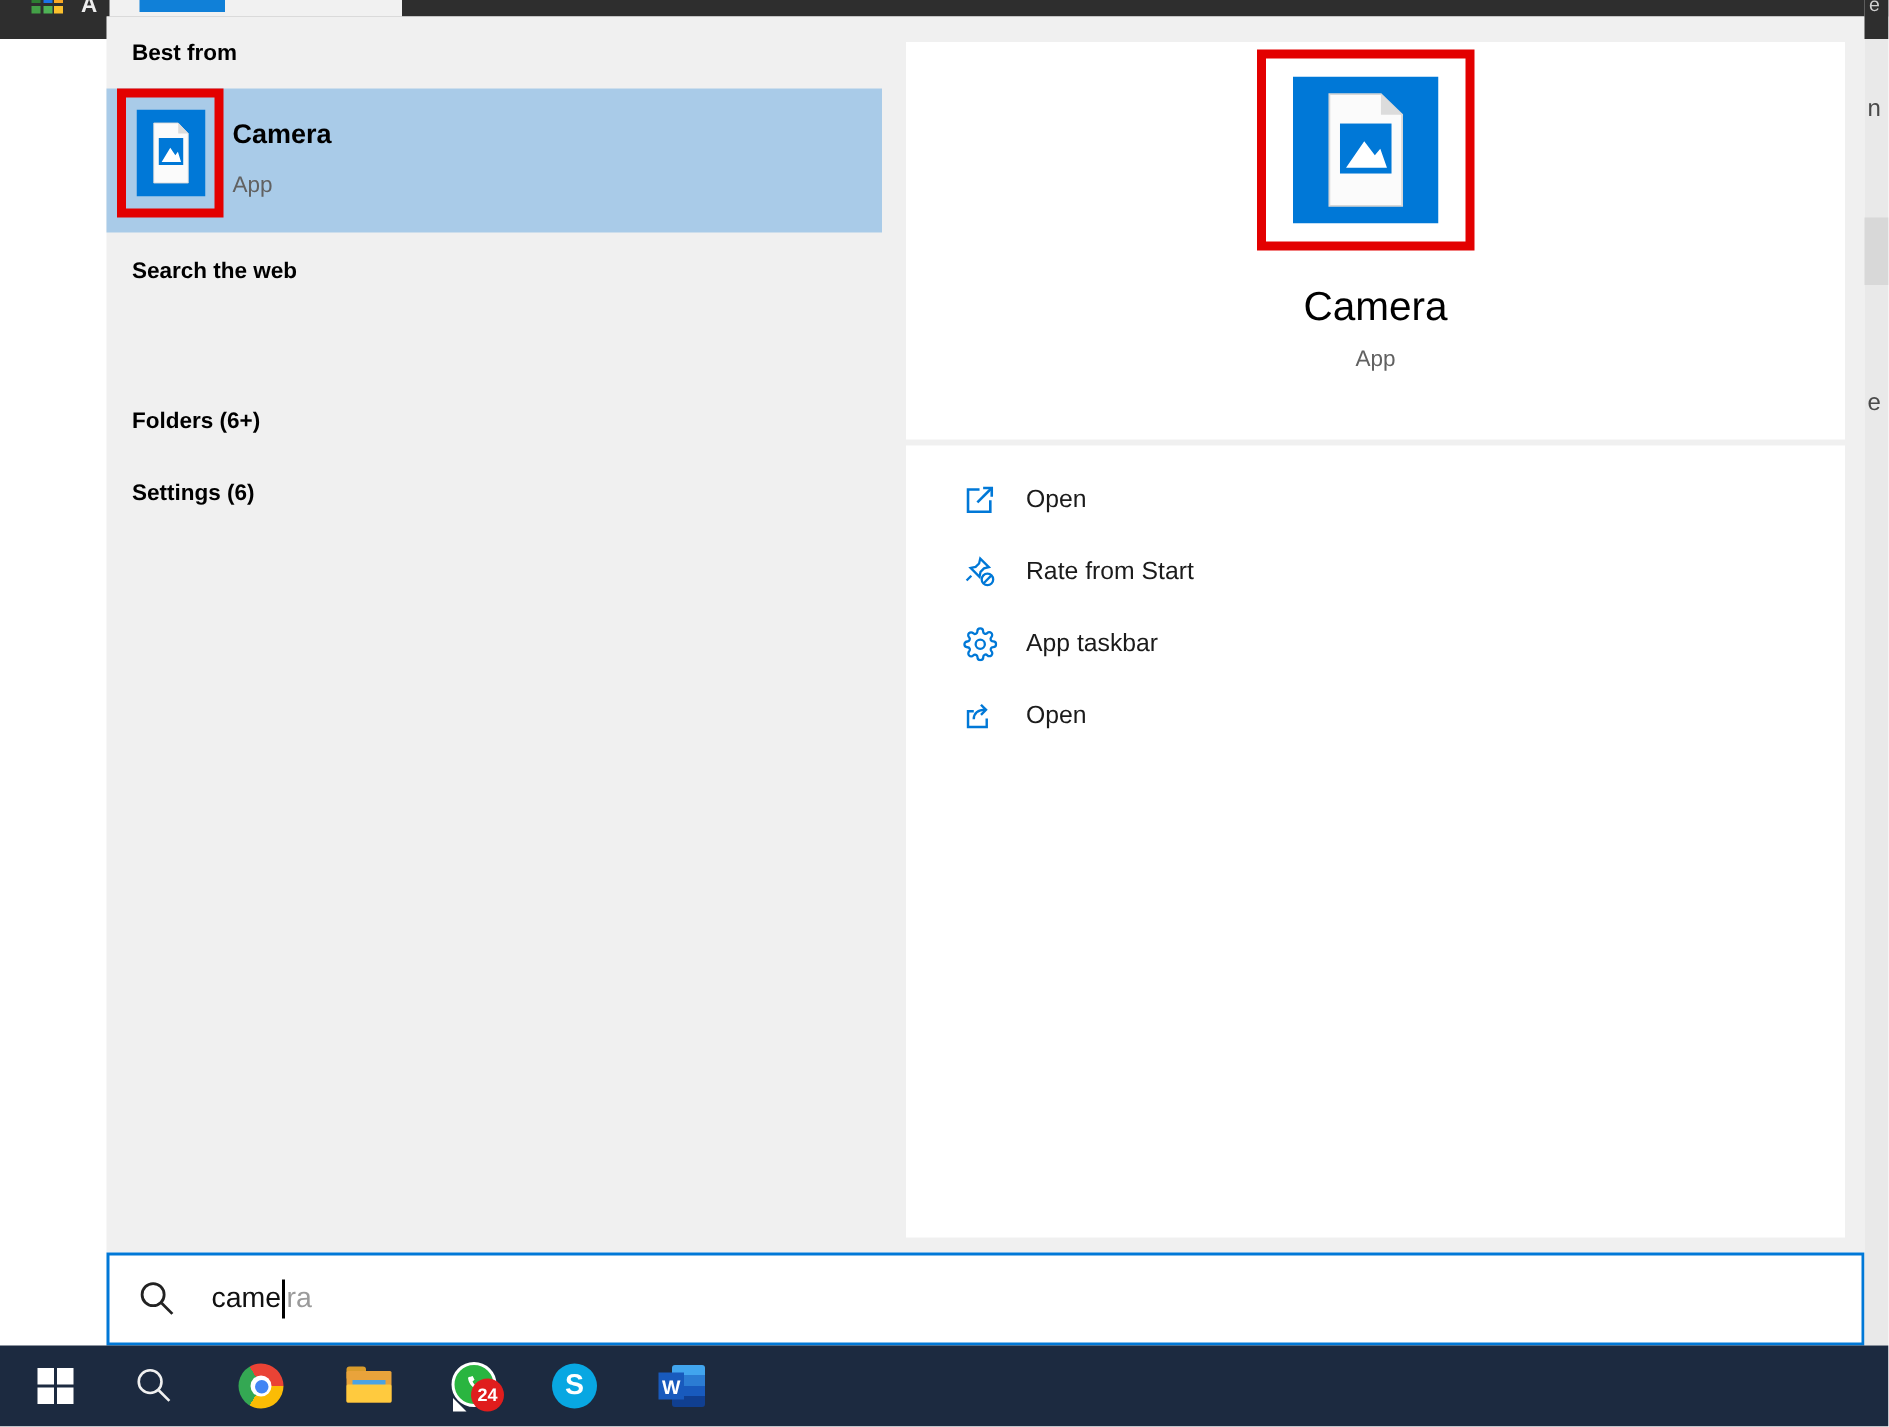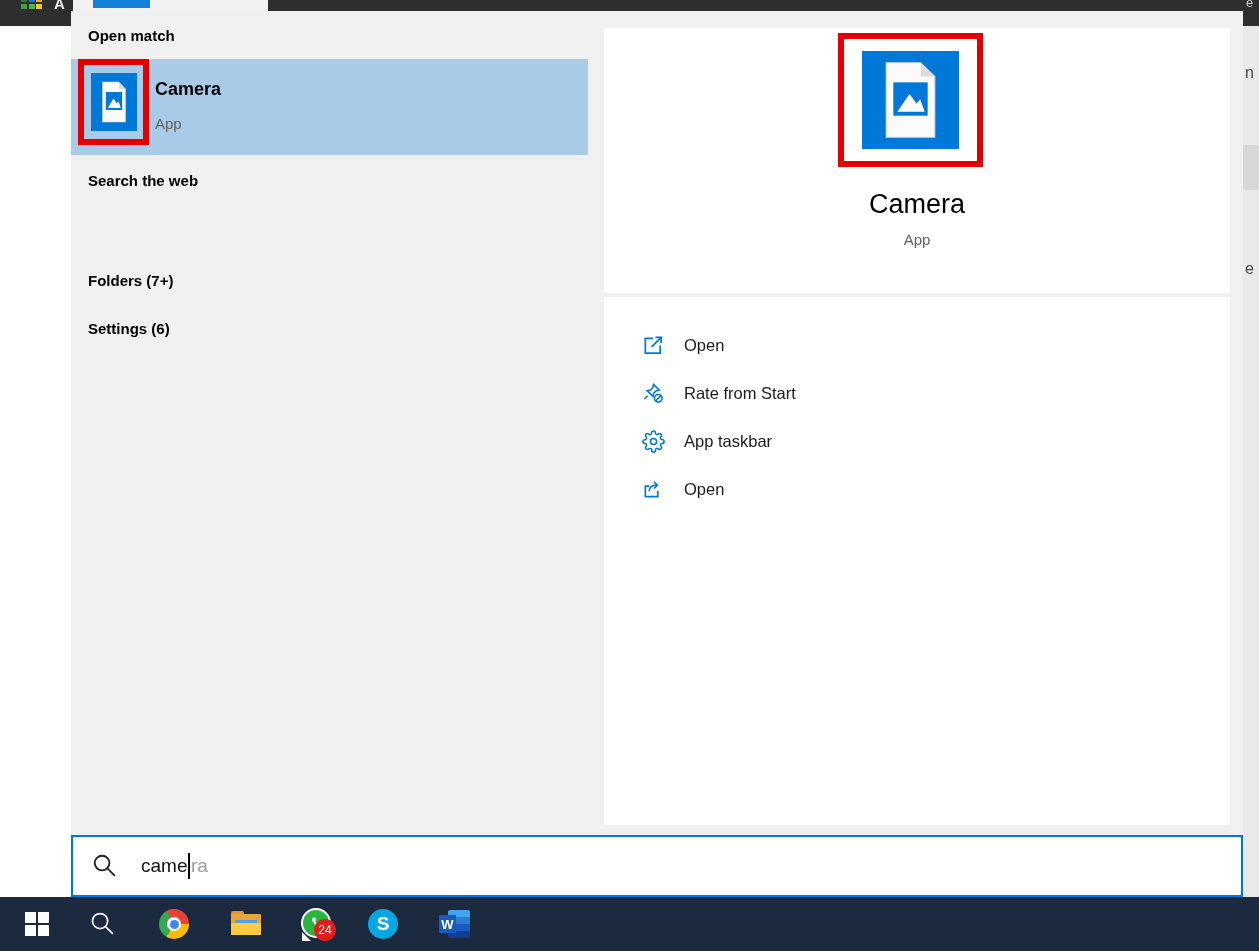--- a/index.html
+++ b/index.html
@@ -35,21 +35,21 @@
   .web-text { left:59px; top:17px; font-size:17px; color:#111; }
   .web-hint { color:#767676; }
   .chev { left:466px; top:16px; }
 
   .preview { left:533px; top:17px; width:626px; }
   .card { background:#fff; width:626px; position:absolute; left:0; }
   .card1 { top:0; height:265px; text-align:center; }
   .redbox-lg { left:234px; top:5px; width:145px; height:134px; border:6px solid #e30000; display:flex; align-items:center; justify-content:center; position:absolute; }
   .pv-title { top:161px; width:626px; font-size:27px; font-weight:400; color:#000; position:absolute; }
   .pv-sub { top:203px; width:626px; font-size:15px; color:#616161; position:absolute; }
-  .card2 { top:269px; height:528px; padding-top:24px; }
+  .card2 { top:269px; height:528px; padding-top:12px; }
   .act-row { height:48px; display:flex; align-items:center; padding-left:36px; }
   .act-row .aicon { width:26px; height:24px; display:flex; align-items:center; justify-content:center; }
   .act-row .albl { margin-left:18px; font-size:16.5px; color:#1b1b1b; }
 
   .searchbox { left:0; top:824px; width:1172px; height:62px; background:#fff; border:2px solid #0078d7; display:flex; align-items:center; }
   .sb-ico { margin-left:18px; }
   .sb-text { margin-left:22px; font-size:19px; color:#111; display:flex; align-items:center; }
   .caret { display:inline-block; width:1.5px; height:26px; background:#000; margin:0 1px; }
   .sb-completion { color:#9b9b9b; }
 
@@ -59,21 +59,21 @@
   .chrome { width:30px; height:30px; border-radius:50%; background:conic-gradient(from 90deg, #fbbc05 0 120deg, #34a853 120deg 240deg, #ea4335 240deg 360deg); position:relative; }
   .chrome .cwhite { position:absolute; left:8px; top:8px; width:14px; height:14px; border-radius:50%; background:#fff; }
   .chrome .cblue { position:absolute; left:10.5px; top:10.5px; width:9px; height:9px; border-radius:50%; background:#4285f4; }
   .skype { width:30px; height:30px; border-radius:50%; background:#08a7e2; color:#fff; font-weight:700; font-size:19px; display:flex; align-items:center; justify-content:center; }
   .word { position:relative; width:32px; height:30px; }
   .word .pages { position:absolute; left:9px; top:1px; width:22px; height:28px; border-radius:2px; background:linear-gradient(#41a5ee 0 25%, #2b7cd3 25% 50%, #185abd 50% 75%, #103f91 75% 100%); }
   .word .front { position:absolute; left:0; top:6px; width:17px; height:18px; background:#185abd; color:#fff; font-size:13px; font-weight:700; display:flex; align-items:center; justify-content:center; }
   .whatsapp { position:relative; width:32px; height:32px; }
   .wa-bubble { position:absolute; left:0; top:0; width:30px; height:30px; border-radius:50%; background:#2ab540; border:2px solid #fff; }
   .wa-tail { position:absolute; left:1px; top:24px; width:0; height:0; border-left:9px solid #fff; border-top:9px solid transparent; }
-  .badge { position:absolute; left:13px; top:11px; width:22px; height:22px; border-radius:50%; background:#e01d1d; color:#fff; font-size:12px; font-weight:400; display:flex; align-items:center; justify-content:center; }
+  .badge { position:absolute; left:13px; top:11px; width:22px; height:22px; border-radius:50%; background:#e01d1d; color:#fff; font-size:12px; font-weight:700; display:flex; align-items:center; justify-content:center; }
   .folder { position:relative; width:32px; height:26px; }
   .folder .tab { position:absolute; left:0; top:0; width:13px; height:8px; background:#d99c2b; border-radius:2px 2px 0 0; }
   .folder .back { position:absolute; left:0; top:3px; width:30px; height:21px; background:#e9a33b; border-radius:1px; }
   .folder .slot { position:absolute; left:4px; top:9px; width:22px; height:5px; background:#4ba3e3; }
   .folder .frontp { position:absolute; left:0; top:12px; width:30px; height:12px; background:#ffca3e; border-radius:1px; }
 </style>
 </head>
 <body>
 
 <div class="abs top-strip"></div>
@@ -97,40 +97,40 @@
     <span class="frag-top">e</span>
   </div>
   <span class="abs frag" style="left:2px; top:64px;">n</span>
   <div class="abs frag-block"></div>
   <span class="abs frag" style="left:2px; top:260px;">e</span>
 </div>
 
 <div class="abs flyout">
 
   <div class="abs results">
-    <div class="abs sec-head" style="top:16px;">Open match</div>
+    <div class="abs sec-head" style="top:16px;">Best from</div>
 
     <div class="abs bm-row">
       <div class="abs redbox-sm">
         <svg width="46" height="58" viewBox="0 0 48 58" preserveAspectRatio="none">
           <rect x="0" y="0" width="48" height="58" fill="#0078d7"></rect>
           <path d="M12 9 h17 l7 7 v33 h-24 z" fill="#fbfbfb" stroke="#d8d8d8" stroke-width="0.6"></path>
           <path d="M29 9 v7 h7 z" fill="#dcdcdc"></path>
           <rect x="15.5" y="19" width="17" height="18" fill="#0078d7"></rect>
           <path d="M17.5 35 L23.5 25.5 L27 30.5 L28.8 28.2 L31 35 Z" fill="#ffffff"></path>
         </svg>
       </div>
       <div class="abs bm-title">Camera</div>
       <div class="abs bm-sub">App</div>
     </div>
 
     <div class="abs sec-head" style="top:161px;">Search the web</div>
 
 
-    <div class="abs sec-head" style="top:261px;">Folders (7+)</div>
+    <div class="abs sec-head" style="top:261px;">Folders (6+)</div>
     <div class="abs sec-head" style="top:309px;">Settings (6)</div>
   </div>
 
   <div class="abs preview">
     <div class="card card1">
       <div class="redbox-lg">
         <svg width="97" height="98" viewBox="0 0 48 50" preserveAspectRatio="none">
           <rect x="0" y="0" width="48" height="50" fill="#0078d7"></rect>
           <path d="M12 6 h17 l7 7 v31 h-24 z" fill="#fbfbfb" stroke="#d8d8d8" stroke-width="0.6"></path>
           <path d="M29 6 v7 h7 z" fill="#dcdcdc"></path>

